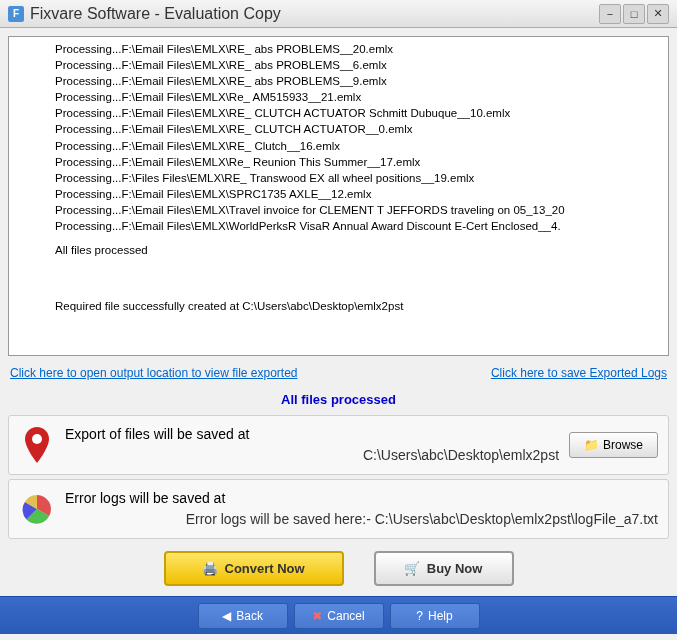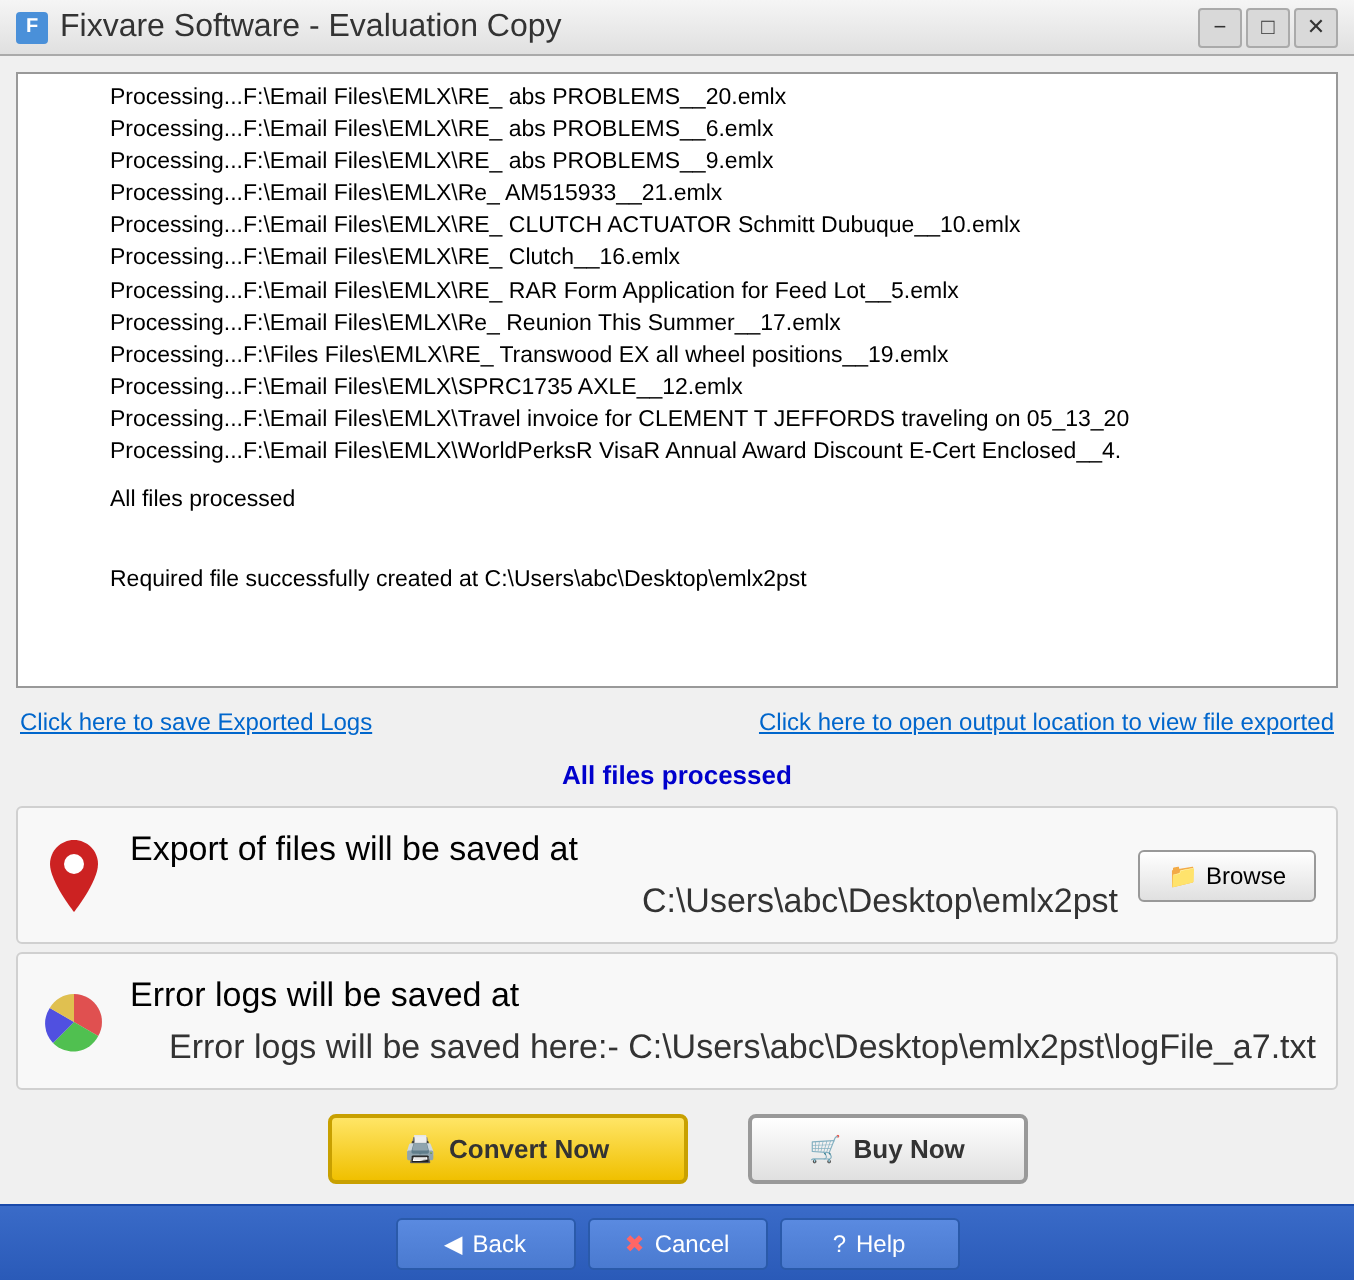--- a/index.html
+++ b/index.html
@@ -80,21 +80,21 @@
       color: #000;
       line-height: 1.4;
       max-height: 320px;
     }
     .log-area p {
       white-space: nowrap;
       overflow: hidden;
       padding-left: 40px;
     }
     .log-area .success-msg {
-      margin-top: 8px;
+      margin-top: 24px;
       color: #000;
     }
 
     
     .links-row {
       display: flex;
       justify-content: space-between;
       padding: 4px 2px;
       align-items: center;
     }
@@ -137,21 +137,21 @@
       width: 36px;
       height: 36px;
       flex-shrink: 0;
       display: flex;
       align-items: center;
       justify-content: center;
     }
 
     .info-panel-text {
       flex: 1;
-      font-size: 17px;
+      font-size: 14px;
       color: #333;
       line-height: 1.5;
     }
     .info-panel-text .label {
       font-weight: normal;
       color: #000;
     }
     .info-panel-text .value {
       color: #333;
       text-align: right;
@@ -267,35 +267,35 @@
 
 <div class="main-window">
 
   <div class="log-area" id="log-area">
 
   <p>Processing...F:\Email Files\EMLX\RE_ abs PROBLEMS__20.emlx</p>
       <p>Processing...F:\Email Files\EMLX\RE_ abs PROBLEMS__6.emlx</p>
       <p>Processing...F:\Email Files\EMLX\RE_ abs PROBLEMS__9.emlx</p>
       <p>Processing...F:\Email Files\EMLX\Re_ AM515933__21.emlx</p>
       <p>Processing...F:\Email Files\EMLX\RE_ CLUTCH ACTUATOR Schmitt Dubuque__10.emlx</p>
+      <p>Processing...F:\Email Files\EMLX\RE_ CLUTCH ACTUATOR__0.emlx</p>
       <p>Processing...F:\Email Files\EMLX\RE_ Clutch__16.emlx</p>
-      <p>Processing...F:\Email Files\EMLX\RE_ RAR Form Application for Feed Lot__5.emlx</p>
       <p>Processing...F:\Email Files\EMLX\Re_ Reunion This Summer__17.emlx</p>
       <p>Processing...F:\Files Files\EMLX\RE_ Transwood EX all wheel positions__19.emlx</p>
       <p>Processing...F:\Email Files\EMLX\SPRC1735 AXLE__12.emlx</p>
       <p>Processing...F:\Email Files\EMLX\Travel invoice for CLEMENT T JEFFORDS traveling on 05_13_20</p>
       <p>Processing...F:\Email Files\EMLX\WorldPerksR VisaR Annual Award Discount E-Cert Enclosed__4.</p>
       <p style="margin-top: 8px;">All files processed</p>
       <p>&nbsp;</p>
       <p class="success-msg">Required file successfully created at C:\Users\abc\Desktop\emlx2pst</p>
     </div>
 
   <div class="links-row">
+    <span class="link-blue">Click here to open output location to view file exported</span>
     <span class="link-blue">Click here to save Exported Logs</span>
-    <span class="link-blue">Click here to open output location to view file exported</span>
   </div>
 
   <div class="status-message">All files processed</div>
 
   <div class="info-panels">
 
     <div class="info-panel">
       <div class="info-panel-icon">
         <svg width="32" height="36" viewBox="0 0 32 36" fill="none" xmlns="http://www.w3.org/2000/svg">
           <path d="M16 0C9.4 0 4 5.4 4 12c0 9 12 24 12 24S28 21 28 12C28 5.4 22.6 0 16 0z" fill="#cc2222"></path>

